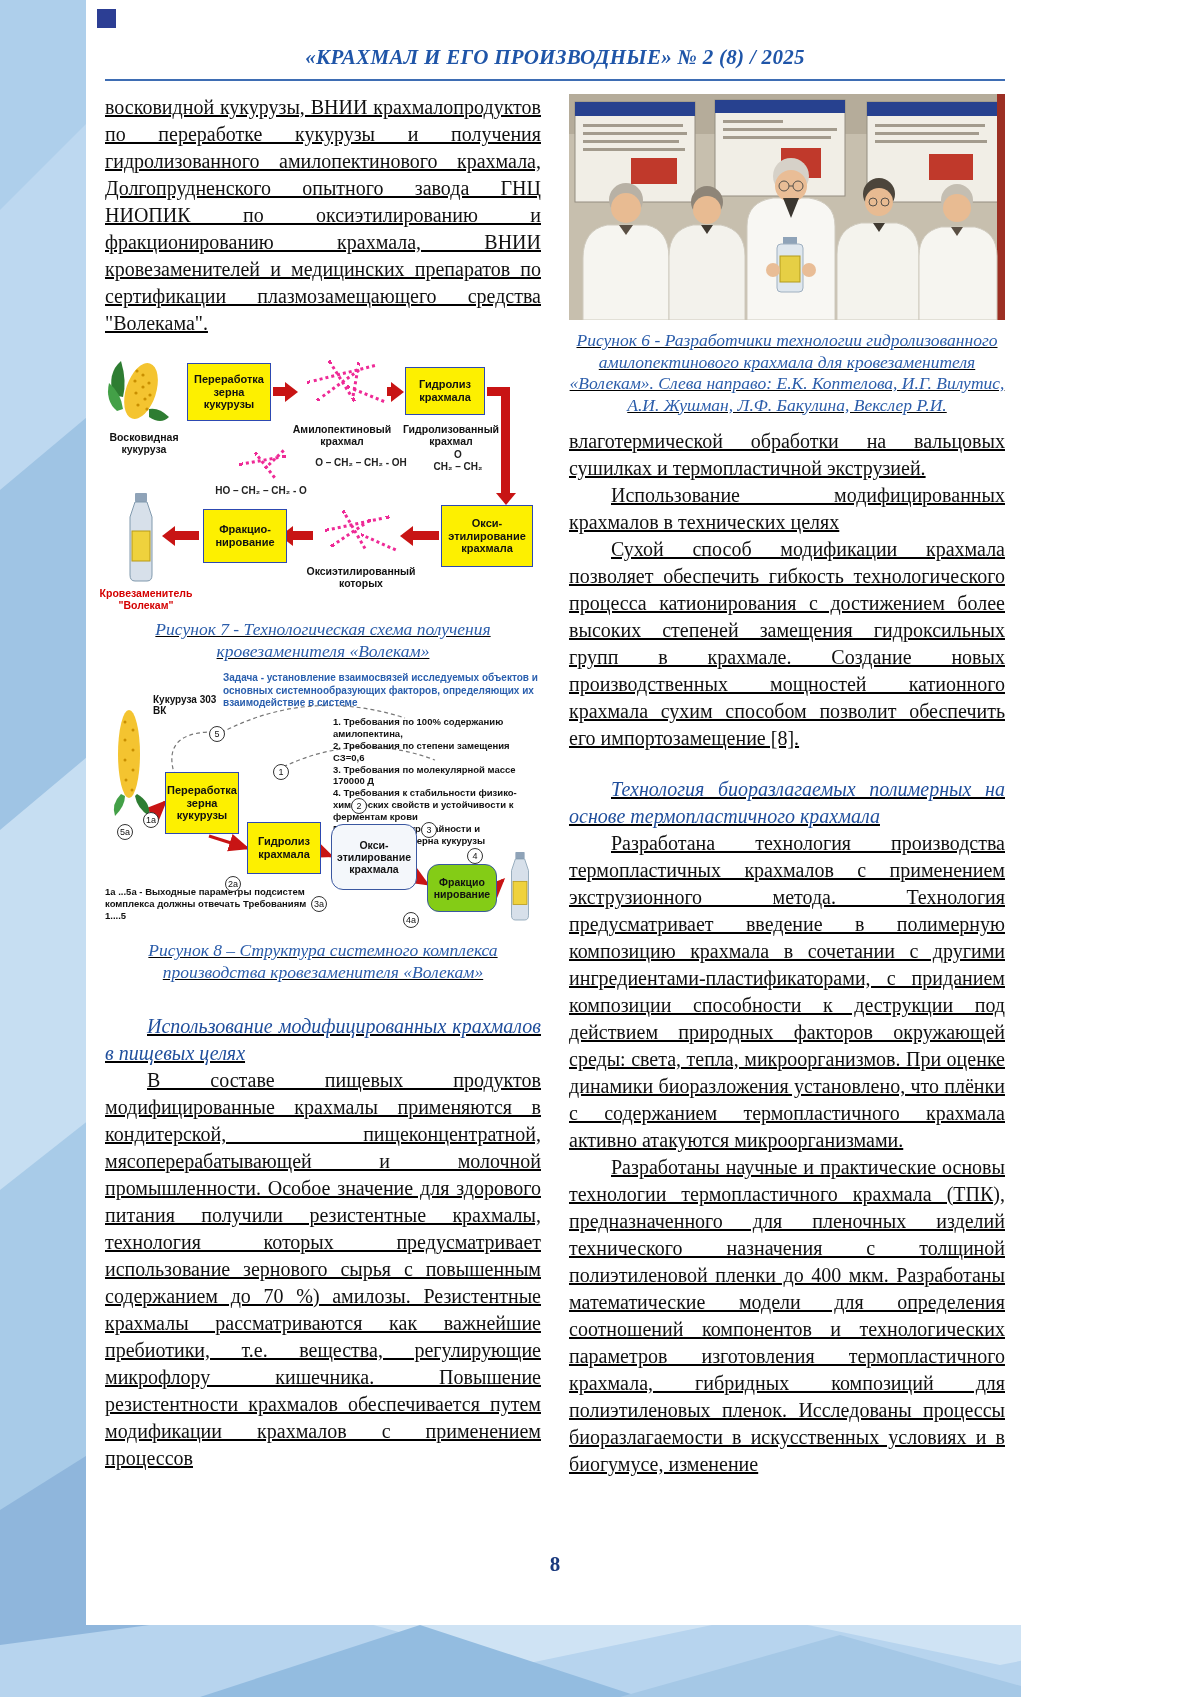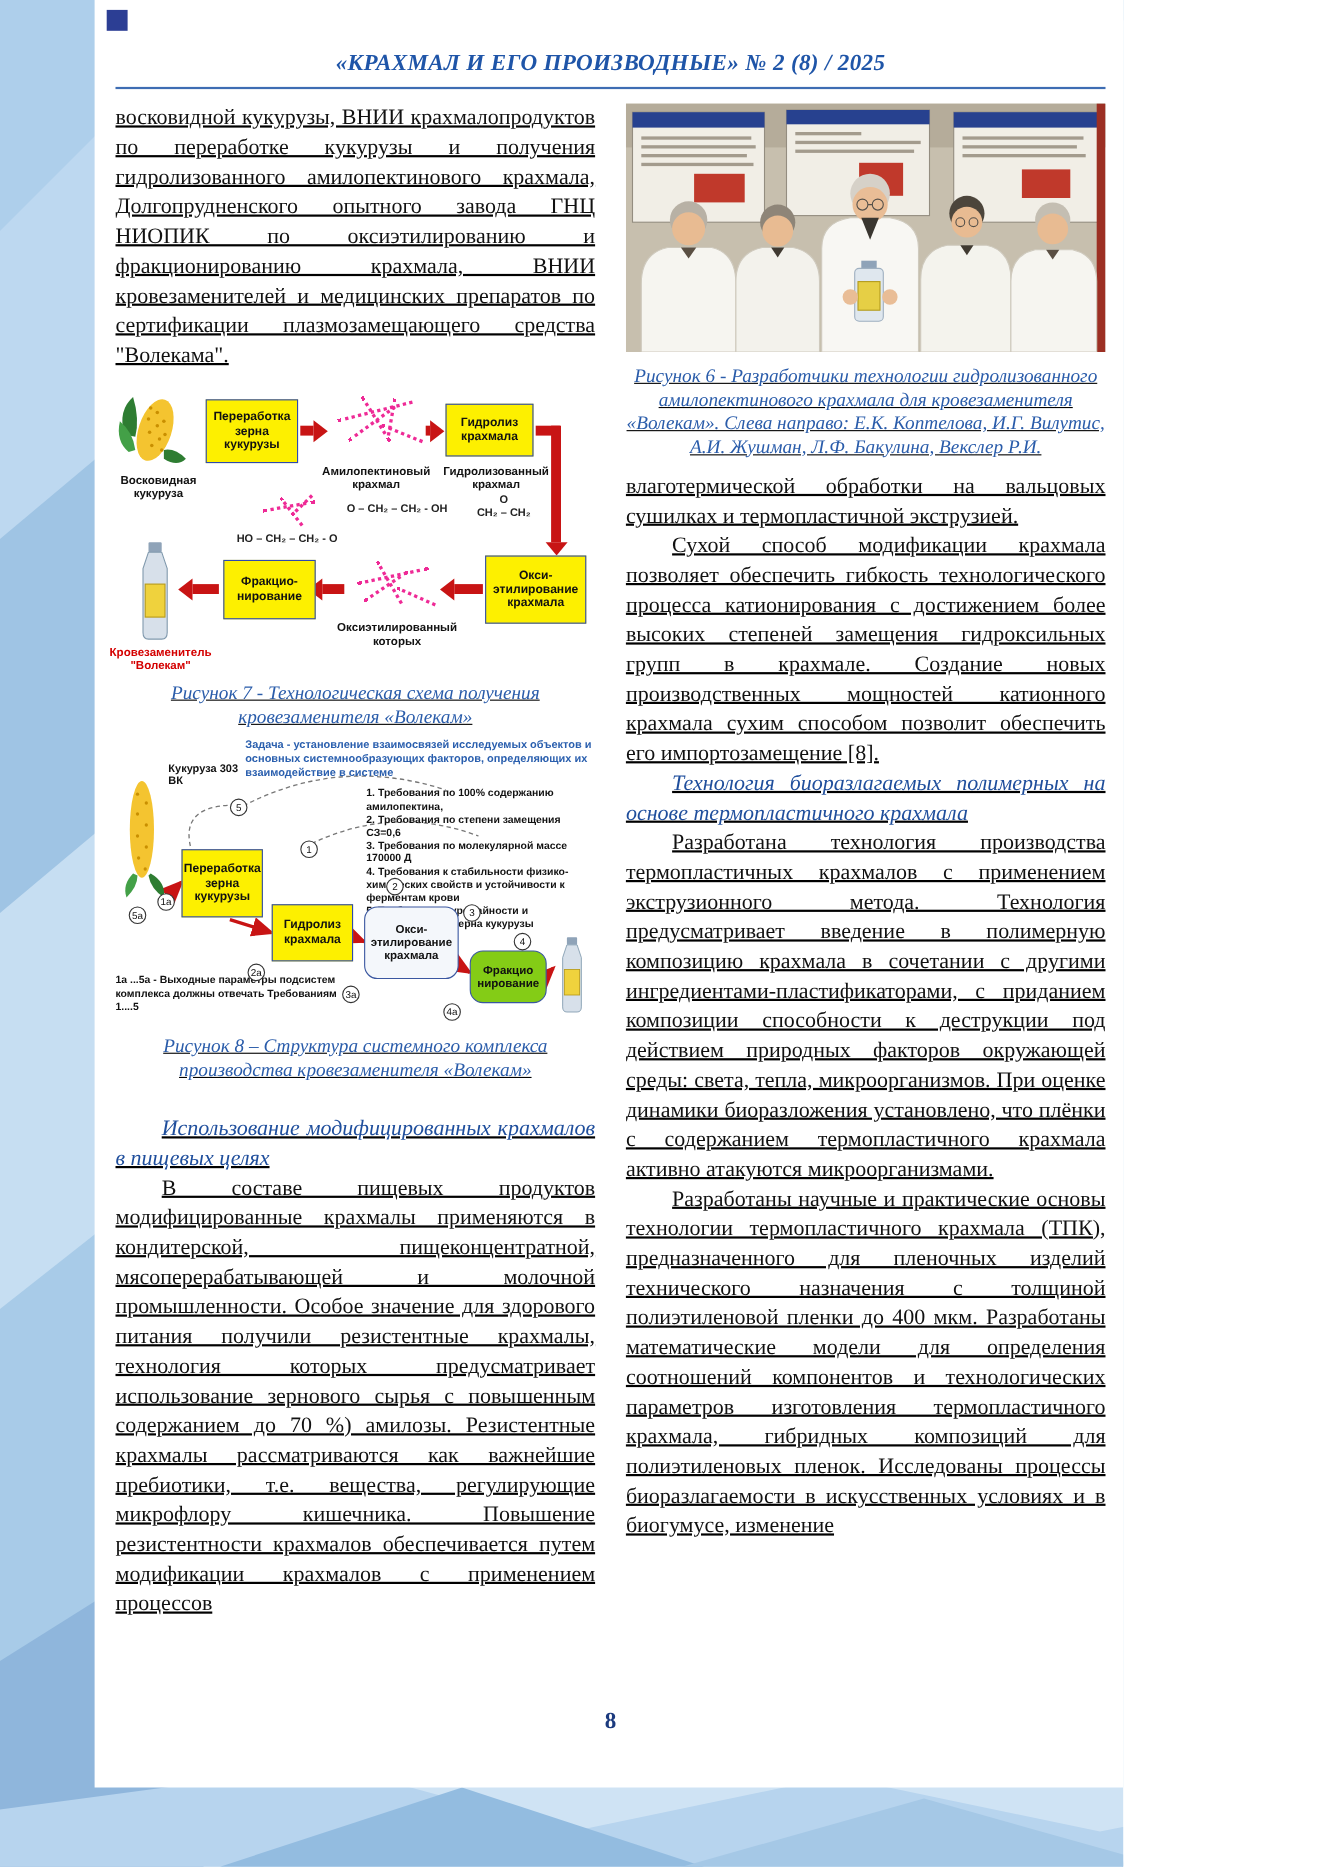--- a/index.html
+++ b/index.html
@@ -10,21 +10,21 @@
   .sq { position:absolute; width:19px; height:19px; background:#2c3e94; top:9px; }
   .sq.l { left:11px; } .sq.r { right:8px; }
   .inner { margin:0 107px 0 19px; width:900px; }
   .journal-title { color:#1f55a8; font-weight:bold; font-style:italic; font-size:21px; text-align:center; padding-top:45px; letter-spacing:.3px; }
   .rule { border-bottom:2px solid #3e6db3; margin-top:9px; }
   .columns { display:flex; gap:28px; margin-top:13px; }
   .col { width:436px;text-decoration:underline; }
   .body-text { font-size:20px; line-height:27px; text-align:justify; color:#111; }
   .ind { text-indent:42px; }
   .caption { color:#2a5caa; font-style:italic; font-size:17.5px; line-height:21.5px; text-align:center; margin-top:6px; }
-  .heading-it { color:#1f4e9c; font-style:italic; }
+  .heading-it { color:#1f4e9c; font-style:italic;margin-top:24px; }
   .fig { position:relative; width:436px; font-family:"Liberation Sans", sans-serif; }
   .fig7 { height:264px; margin-top:12px; }
   .fig8 { height:262px; margin-top:10px; }
   .fbox { position:absolute; background:#fdf000; border:1.5px solid #2d49b1; display:flex; align-items:center; justify-content:center; text-align:center; font:bold 11px/1.18 "Liberation Sans", sans-serif; padding:2px; color:#111; }
   .rbox { position:absolute; display:flex; align-items:center; justify-content:center; text-align:center; font:bold 10.5px/1.15 "Liberation Sans", sans-serif; border:1.5px solid #3a57a0; border-radius:12px; color:#111; }
   .flabel { position:absolute; font:bold 10.5px/1.17 "Liberation Sans", sans-serif; text-align:center; color:#111; }
   .formula { position:absolute; font:bold 10px/1.2 "Liberation Sans", sans-serif; color:#222; text-align:center; }
   .harr { position:absolute; height:9px; background:#c81414; }
   .harr.right::after { content:''; position:absolute; right:-13px; top:-5.5px; width:0; height:0; border-left:13px solid #c81414; border-top:10px solid transparent; border-bottom:10px solid transparent; }
   .harr.left::before { content:''; position:absolute; left:-13px; top:-5.5px; width:0; height:0; border-right:13px solid #c81414; border-top:10px solid transparent; border-bottom:10px solid transparent; }
@@ -292,20 +292,21 @@
             <path d="M304 129 L310 138 L316 129 Z" fill="#403a31"></path>
 
             <path d="M350 226 L350 162 Q350 138 372 133 L406 133 Q428 138 428 162 L428 226 Z" fill="#f6f5f0" stroke="#cfcabe"></path>
             <circle cx="388" cy="106" r="16" fill="#c4beb2"></circle>
             <circle cx="388" cy="114" r="14" fill="#e8bb92"></circle>
             <path d="M382 133 L388 142 L394 133 Z" fill="#5a4f43"></path>
           </svg>
           <div class="caption">Рисунок 6 - Разработчики технологии гидролизованного амилопектинового крахмала для кровезаменителя «Волекам». Слева направо: Е.К. Коптелова, И.Г. Вилутис, А.И. Жушман, Л.Ф. Бакулина, Векслер Р.И.</div>
 
           <p class="body-text" style="margin-top:12px">влаготермической обработки на вальцовых сушилках и термопластичной экструзией.</p>
+          <p class="body-text ind">Использование модифицированных крахмалов в технических целях</p>
           <p class="body-text ind">Сухой способ модификации крахмала позволяет обеспечить гибкость технологического процесса катионирования с достижением более высоких степеней замещения гидроксильных групп в крахмале. Создание новых производственных мощностей катионного крахмала сухим способом позволит обеспечить его импортозамещение [8].</p>
           <p class="body-text ind heading-it">Технология биоразлагаемых полимерных на основе термопластичного крахмала</p>
           <p class="body-text ind">Разработана технология производства термопластичных крахмалов с применением экструзионного метода. Технология предусматривает введение в полимерную композицию крахмала в сочетании с другими ингредиентами-пластификаторами, с приданием композиции способности к деструкции под действием природных факторов окружающей среды: света, тепла, микроорганизмов. При оценке динамики биоразложения установлено, что плёнки с содержанием термопластичного крахмала активно атакуются микроорганизмами.</p>
           <p class="body-text ind">Разработаны научные и практические основы технологии термопластичного крахмала (ТПК), предназначенного для пленочных изделий технического назначения с толщиной полиэтиленовой пленки до 400 мкм. Разработаны математические модели для определения соотношений компонентов и технологических параметров изготовления термопластичного крахмала, гибридных композиций для полиэтиленовых пленок. Исследованы процессы биоразлагаемости в искусственных условиях и в биогумусе, изменение</p>
         </div>
 
       </div>
     </div>
 
     <div class="footer-num">8</div>

